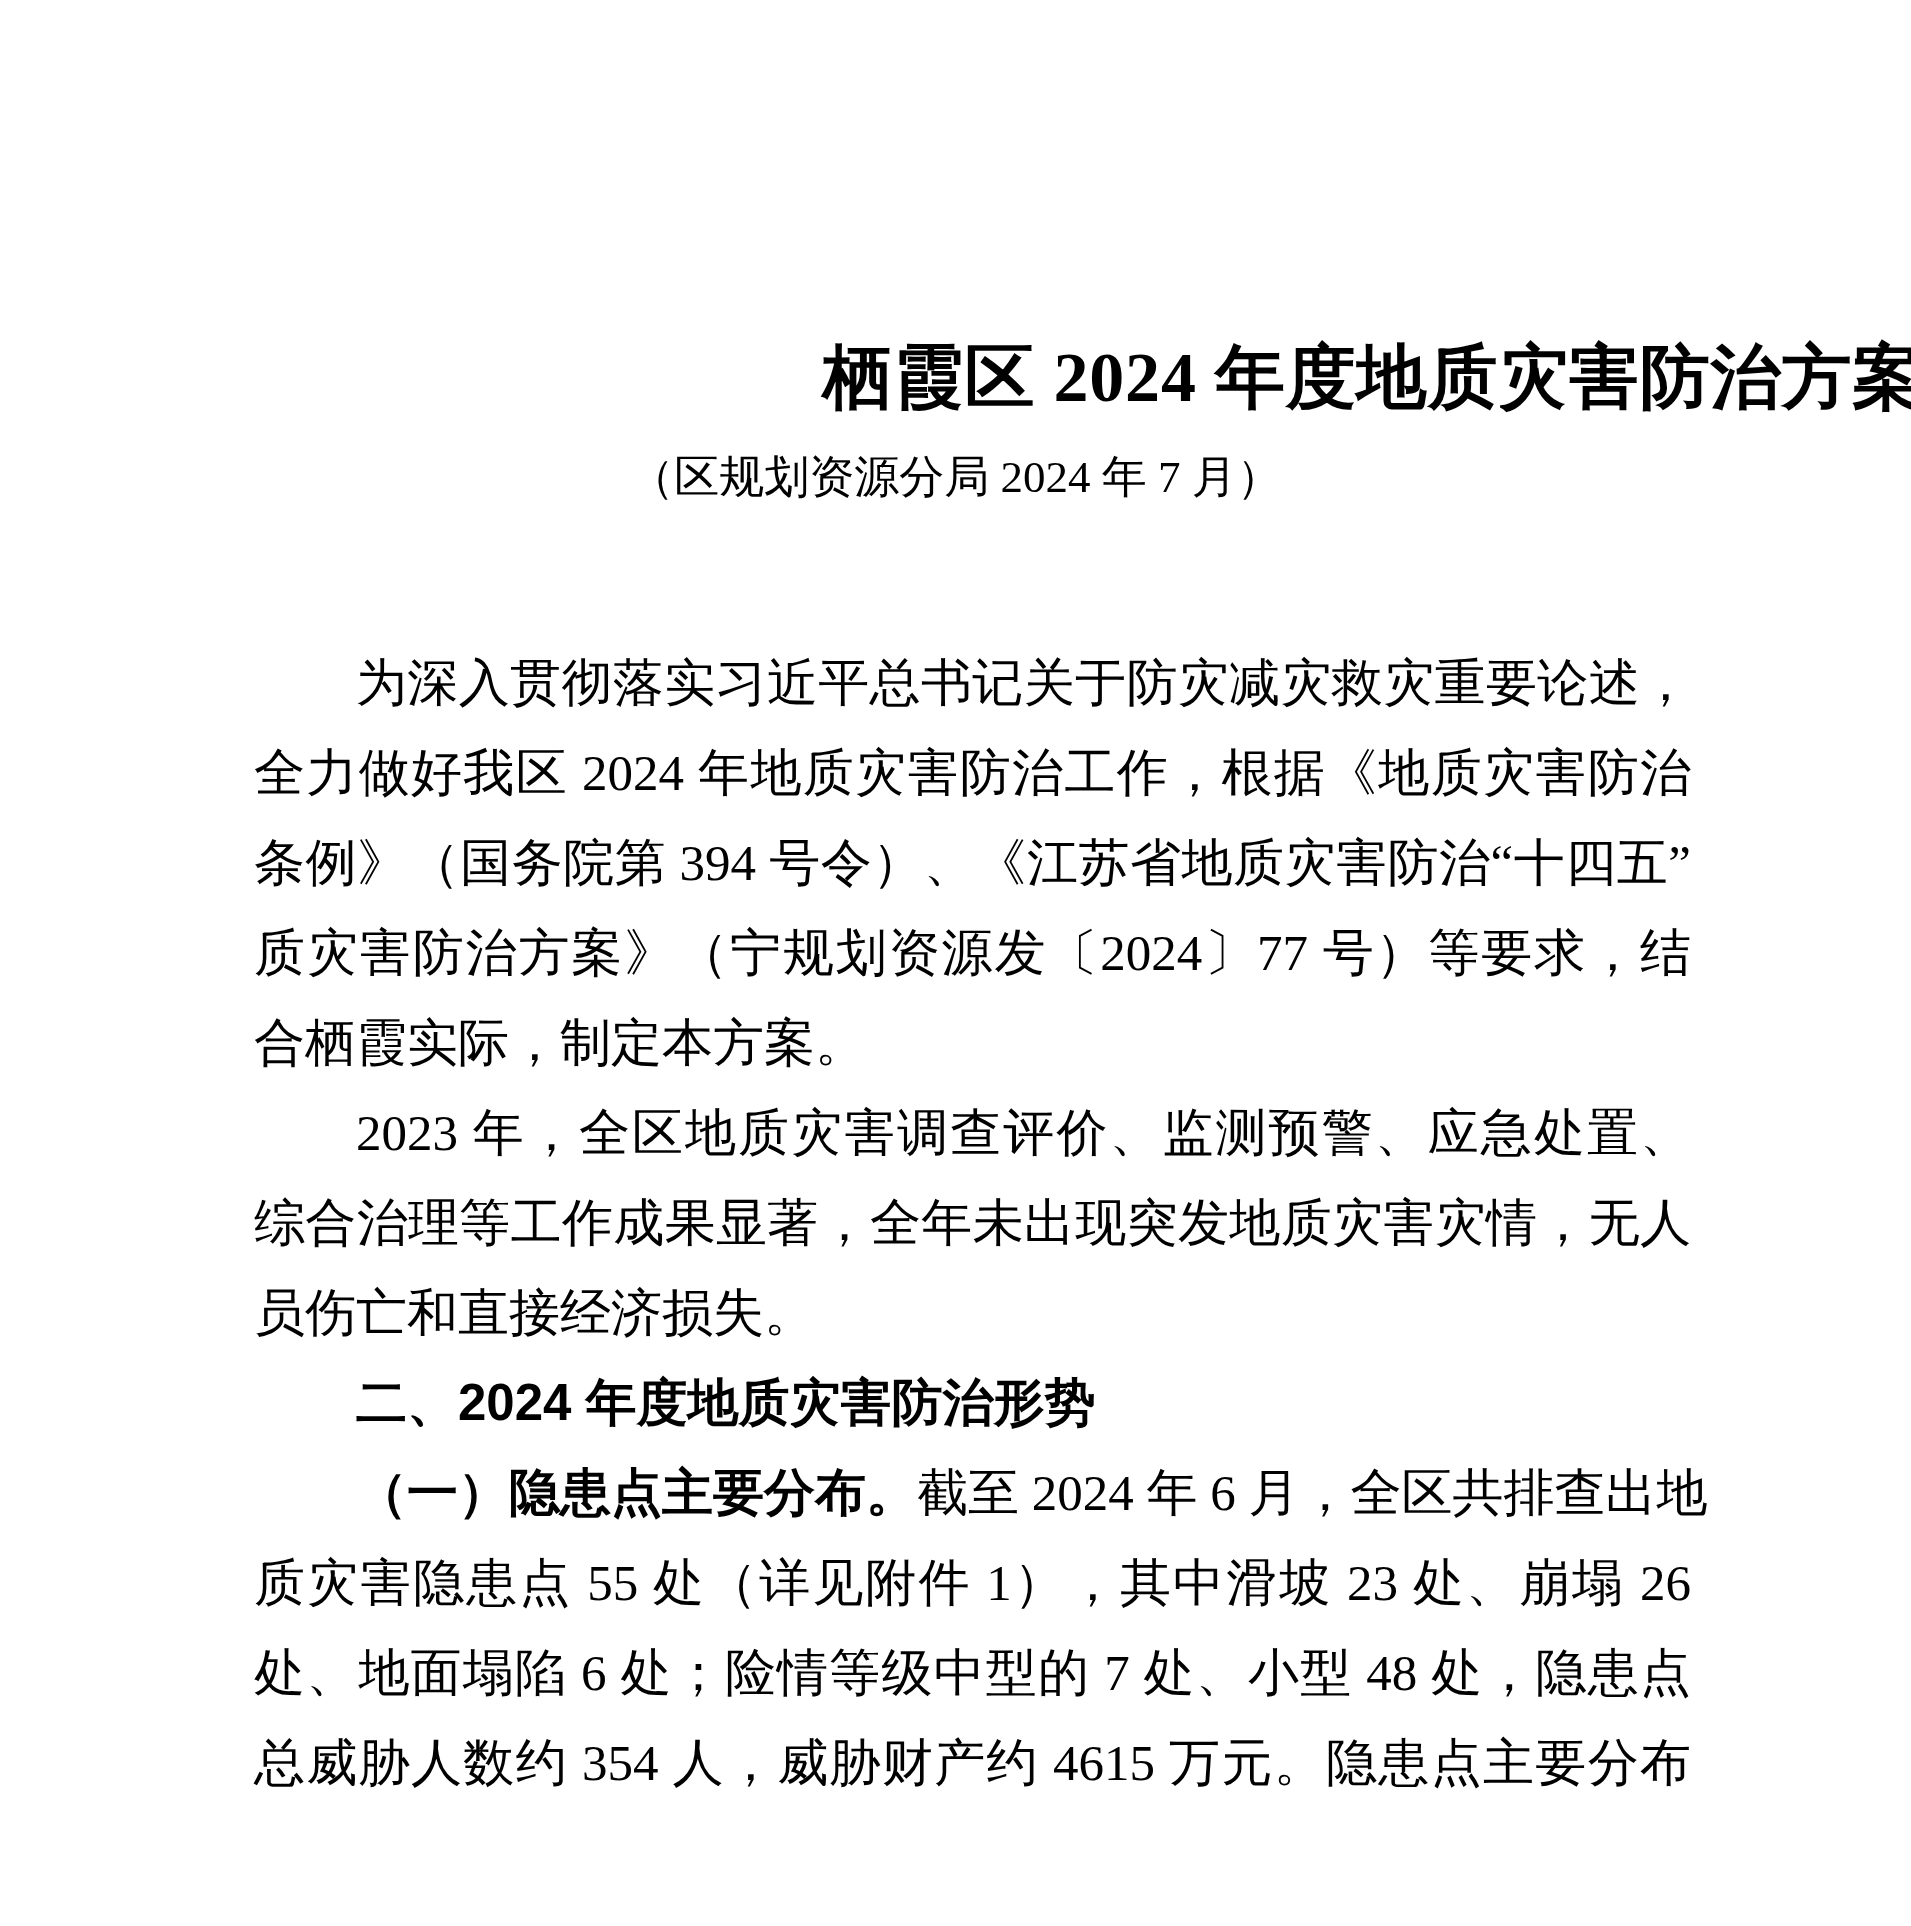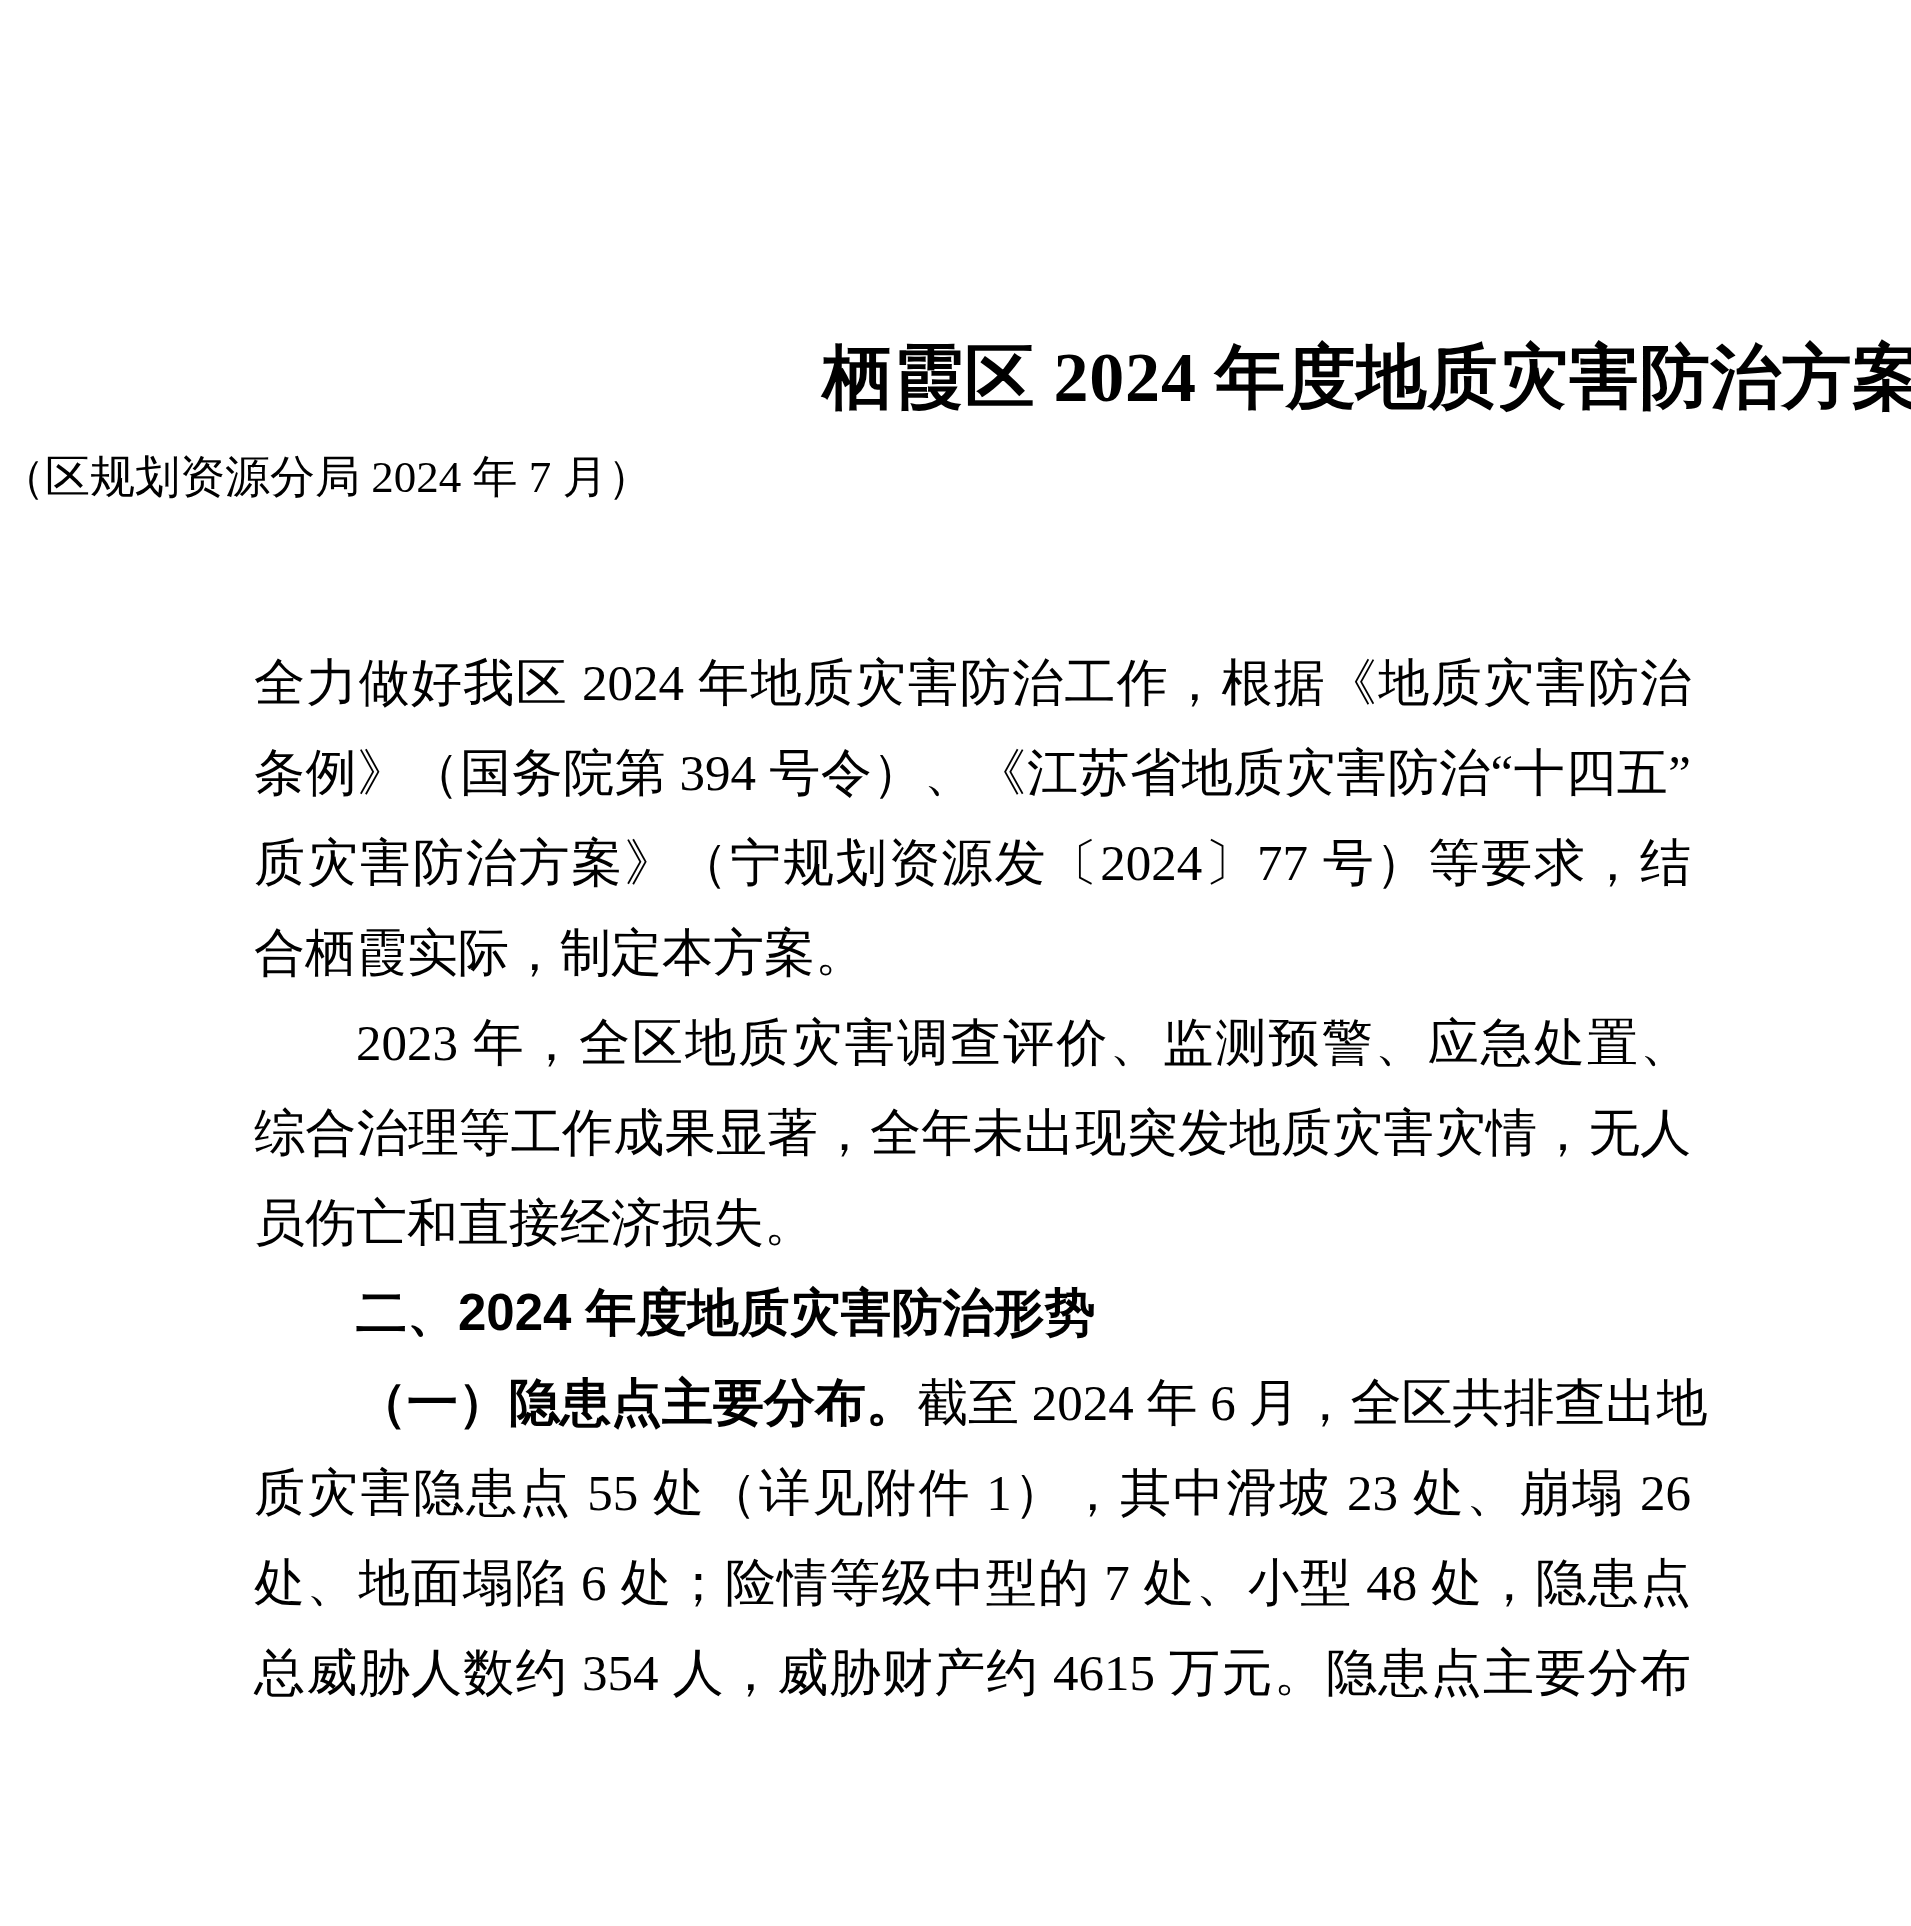--- a/index.html
+++ b/index.html
@@ -27,20 +27,21 @@
     font-weight: 700;
     line-height: 1.12;
     letter-spacing: 0.8px;
   }
   .doc-subtitle {
     position: absolute;
     top: 450px;
     left: 0;
     width: 100%;
     margin: 0;
+    text-align: center;
     font-size: 45px;
     font-weight: 400;
     line-height: 1.2;
   }
   .doc-body {
     position: absolute;
     left: 254px;
     top: 638px;
     width: 1437px;
   }
@@ -70,20 +71,21 @@
 </head>
 <body>
 
 <div class="page">
 
   <h1 class="doc-title">栖霞区 2024 年度地质灾害防治方案</h1>
 
   <p class="doc-subtitle">（区规划资源分局 2024 年 7 月）</p>
 
   <div class="doc-body">
+      <div class="line indent"><span>为深入贯彻落实习近平总书记关于防灾减灾救灾重要论述，</span></div>
       <div class="line"><span>全力做好我区 2024 年地质灾害防治工作，根据《地质灾害防治</span></div>
       <div class="line"><span>条例》（国务院第 394 号令）、《江苏省地质灾害防治“十四五”</span></div>
       <div class="line"><span>质灾害防治方案》（宁规划资源发〔2024〕77 号）等要求，结</span></div>
       <div class="line short"><span>合栖霞实际，制定本方案。</span></div>
       <div class="line indent"><span>2023 年，全区地质灾害调查评价、监测预警、应急处置、</span></div>
       <div class="line"><span>综合治理等工作成果显著，全年未出现突发地质灾害灾情，无人</span></div>
       <div class="line short"><span>员伤亡和直接经济损失。</span></div>
       <div class="line indent short heading"><span>二、2024 年度地质灾害防治形势</span></div>
       <div class="line indent"><span class="lead">（一）隐患点主要分布。</span><span>截至 2024 年 6 月，全区共排查出地</span></div>
       <div class="line"><span>质灾害隐患点 55 处（详见附件 1），其中滑坡 23 处、崩塌 26</span></div>

